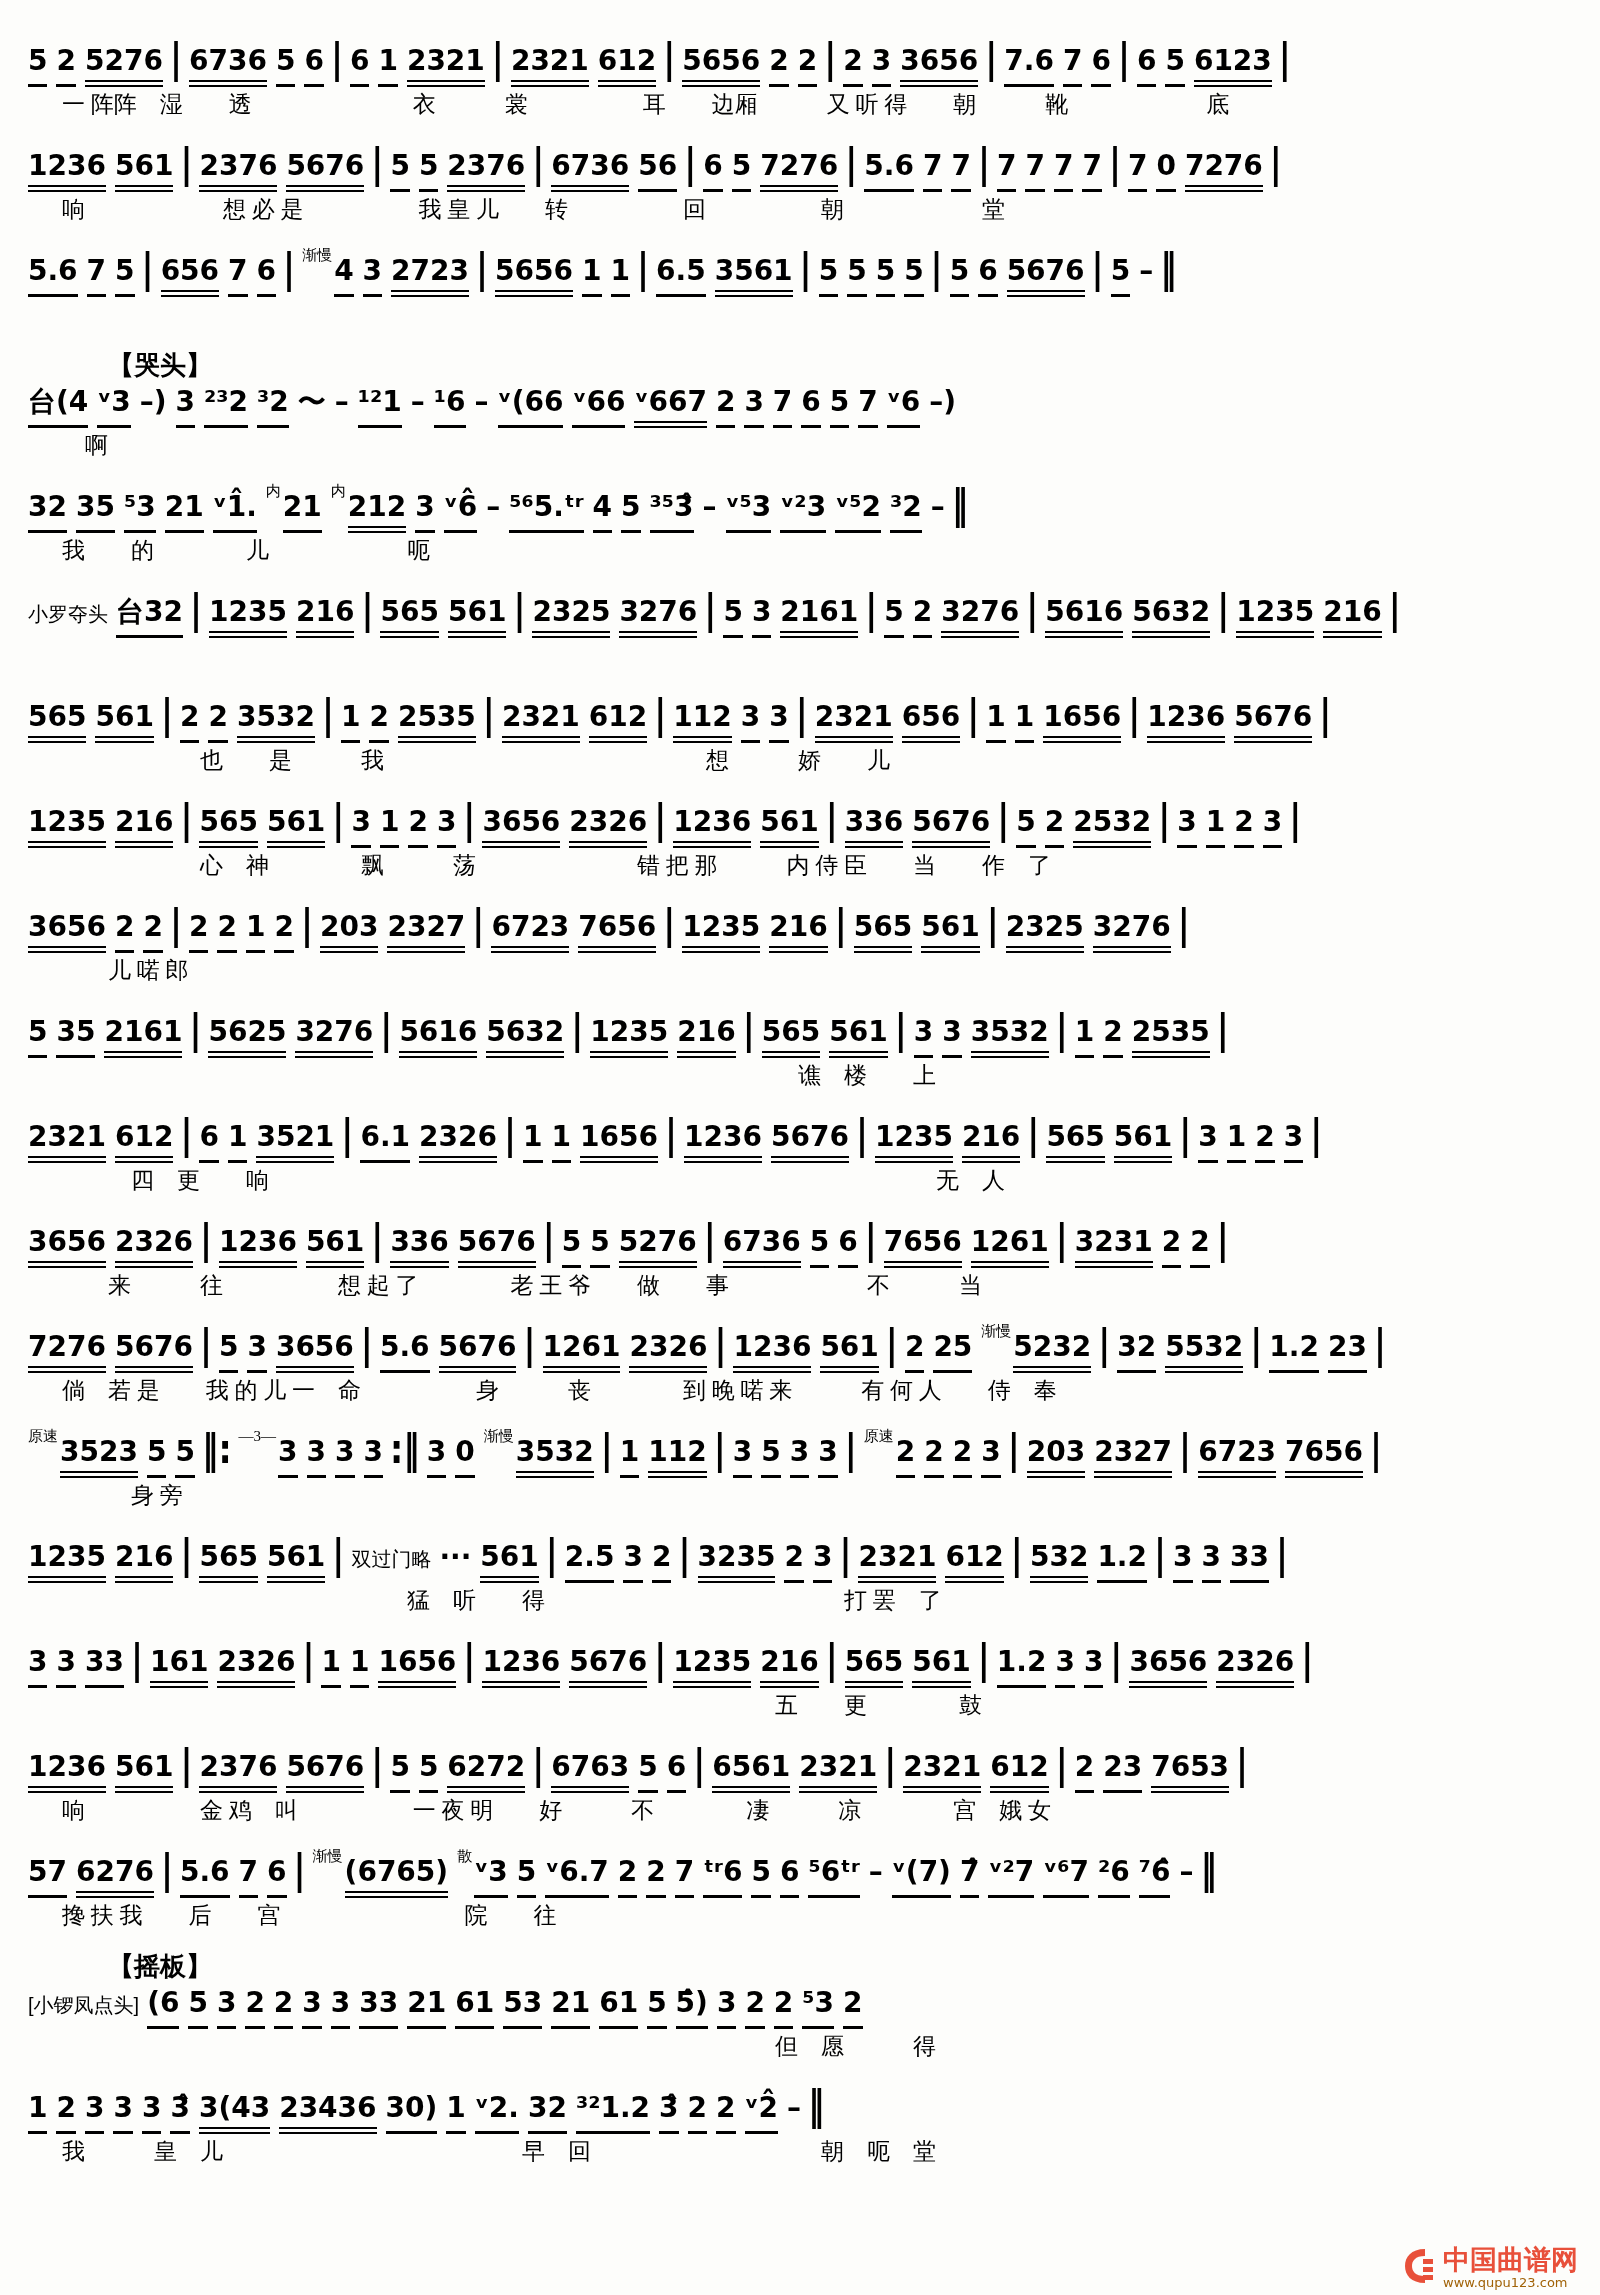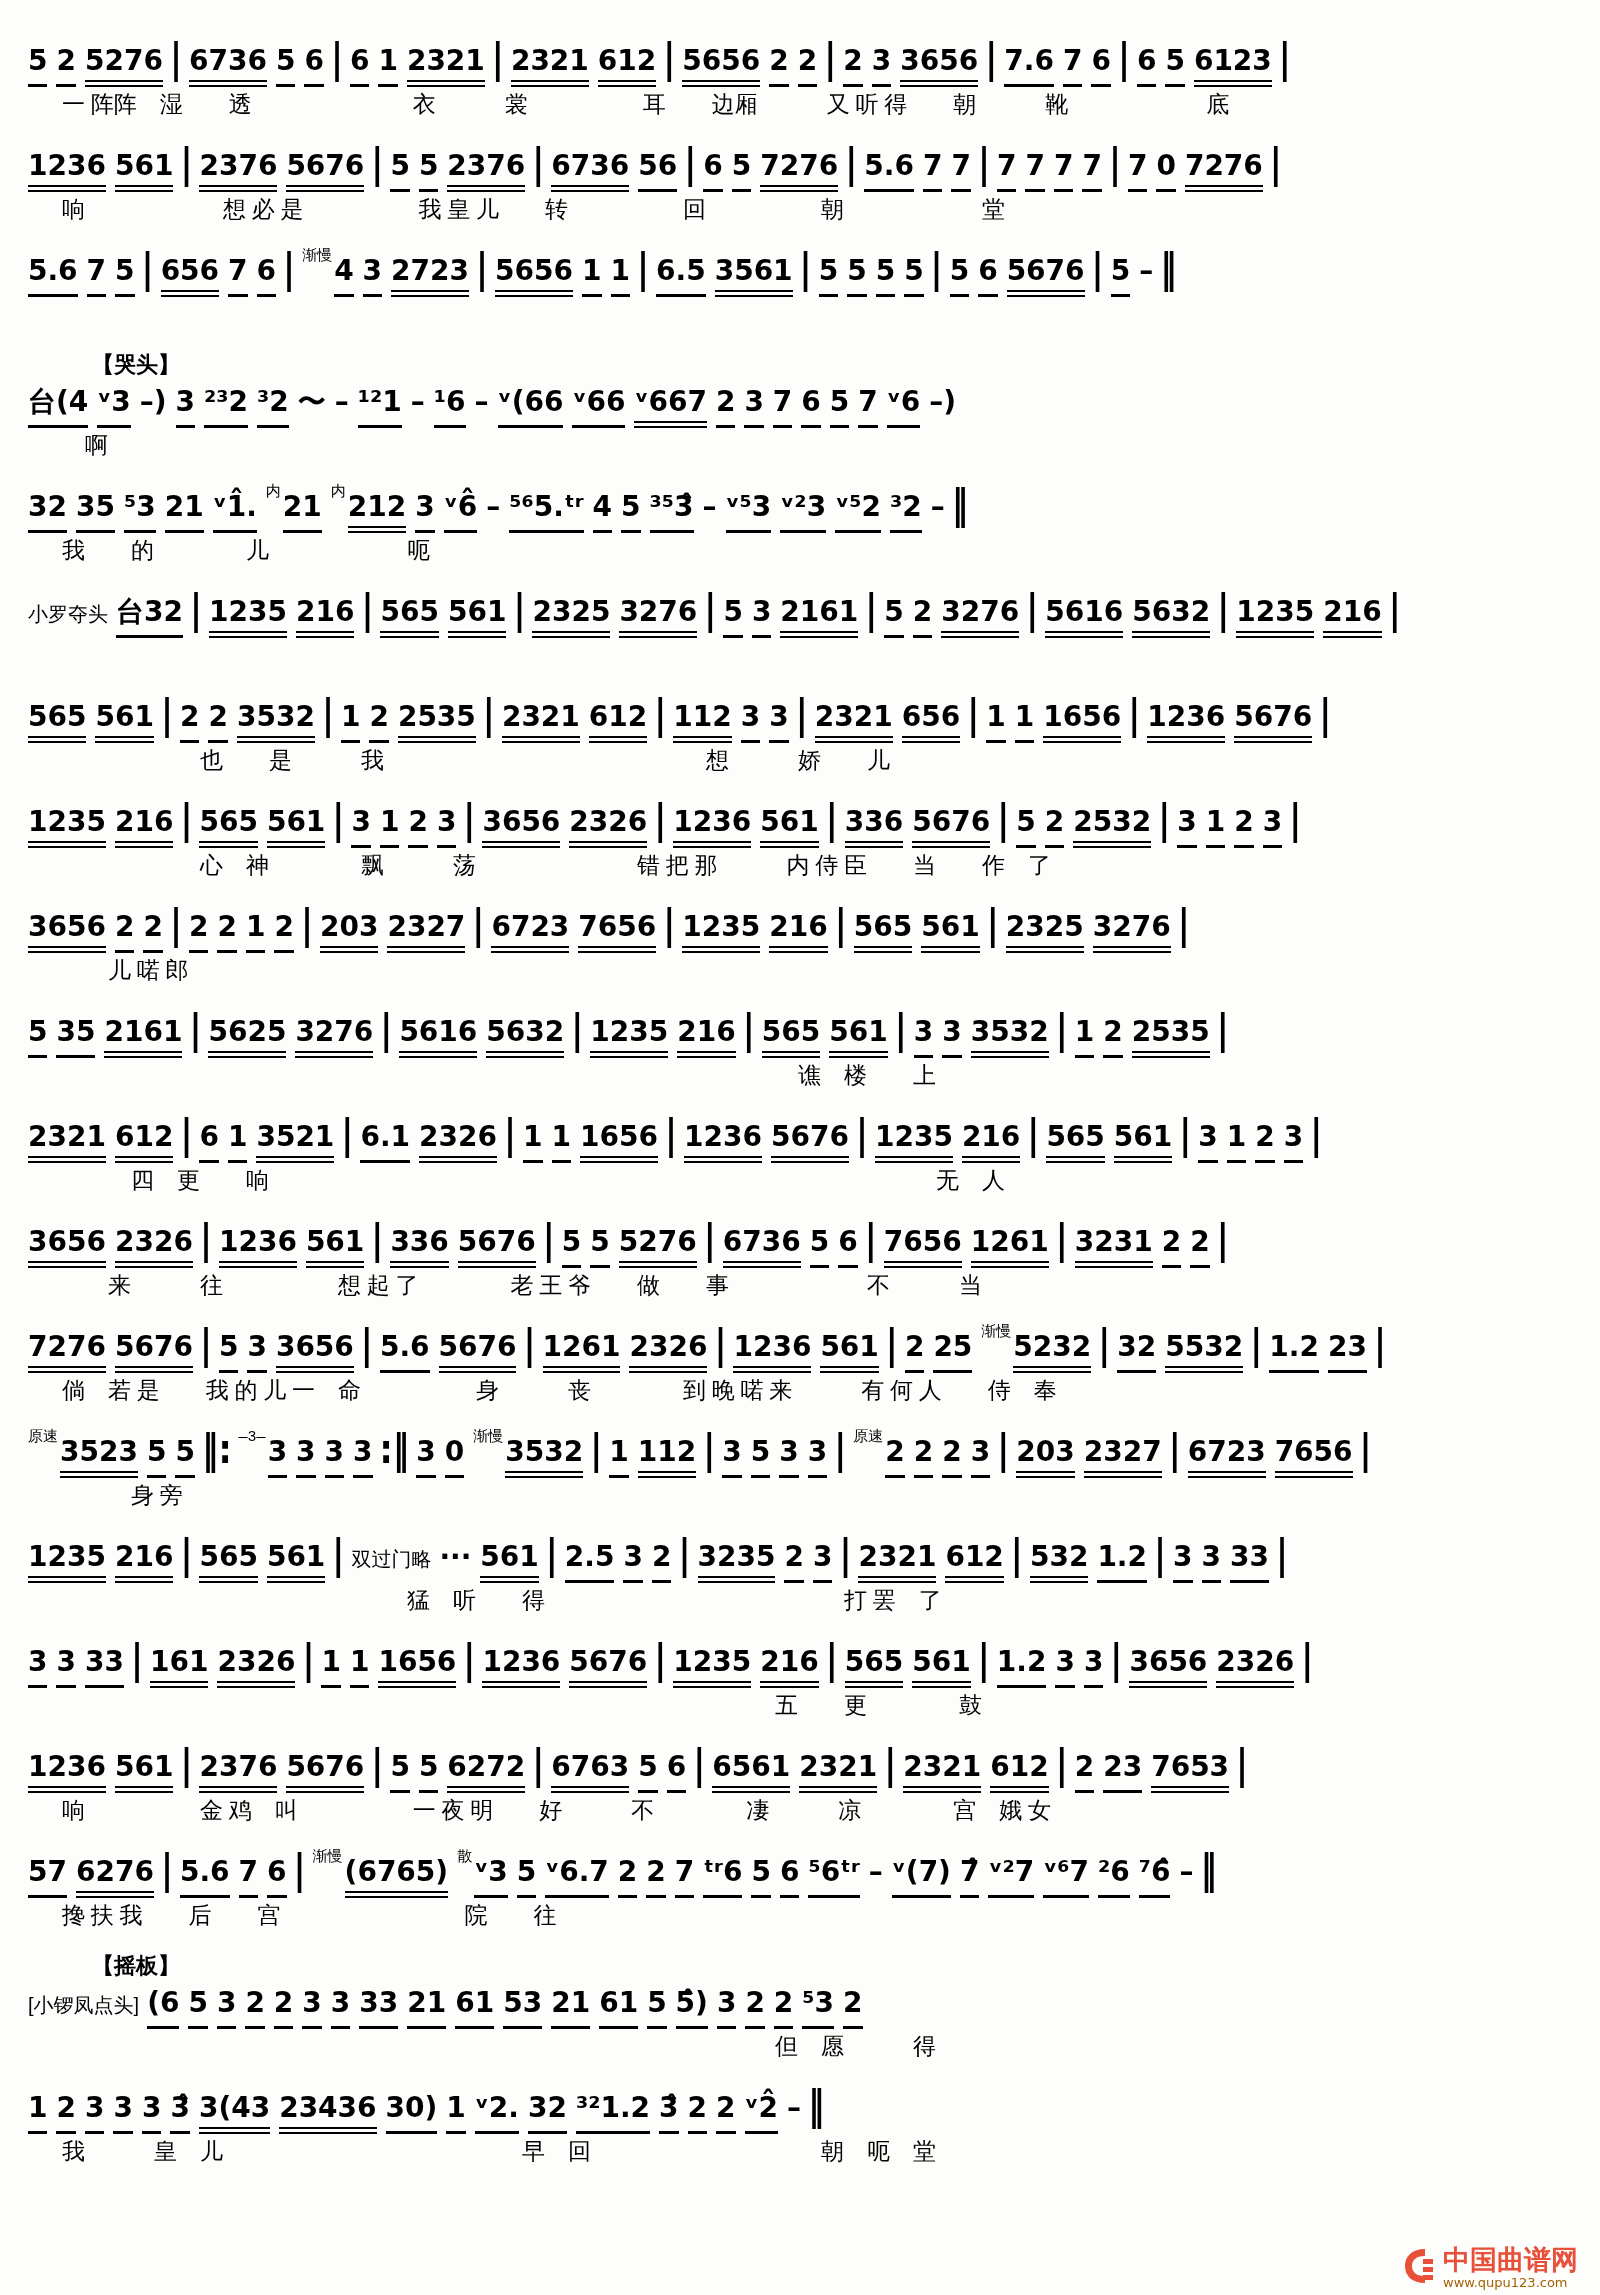--- a/index.html
+++ b/index.html
@@ -7,22 +7,22 @@
     position:relative;
     width:1600px;height:2295px;
     background:#fdfdfb;
     color:#000;
     overflow:hidden;
     font-family:"DejaVu Sans","Liberation Sans",sans-serif;
   }
   #score{padding:38px 18px 0 28px;}
   .system{margin-bottom:23px;}
   .pre-label{
-    font-size:22px;font-weight:700;
-    margin:0 0 2px 64px;line-height:24px;
+    font-size:26px;font-weight:700;
+    margin:0 0 2px 80px;line-height:24px;
     font-family:"Liberation Sans",sans-serif;
   }
   .notes{
     white-space:nowrap;
     font-size:28px;font-weight:700;
     line-height:46px;height:50px;
     letter-spacing:0px;
   }
   .notes span{display:inline-block;vertical-align:baseline;}
   .tok{margin:0 9px 0 0;}
@@ -31,21 +31,21 @@
   .plain{padding-bottom:9px;line-height:34px;}
   .bar{
     font-weight:700;font-size:33px;line-height:34px;
     margin:0 7px 0 -2px;padding-bottom:7px;
     transform:scaleY(1.25);
   }
   .anno{
     font-size:15px;font-weight:400;
     position:relative;top:-20px;
     margin-right:2px;letter-spacing:0;
-    font-family:Liberation Mono, monospace;
+    font-family:Liberation Serif, serif;
   }
   .inl{
     font-size:20px;font-weight:400;
     margin-right:8px;padding-bottom:9px;
     font-family:Liberation Sans, sans-serif;
   }
   .lyrics{
     font-size:23px;font-weight:400;
     margin:2px 0 0 34px;line-height:30px;height:30px;
     white-space:nowrap;

